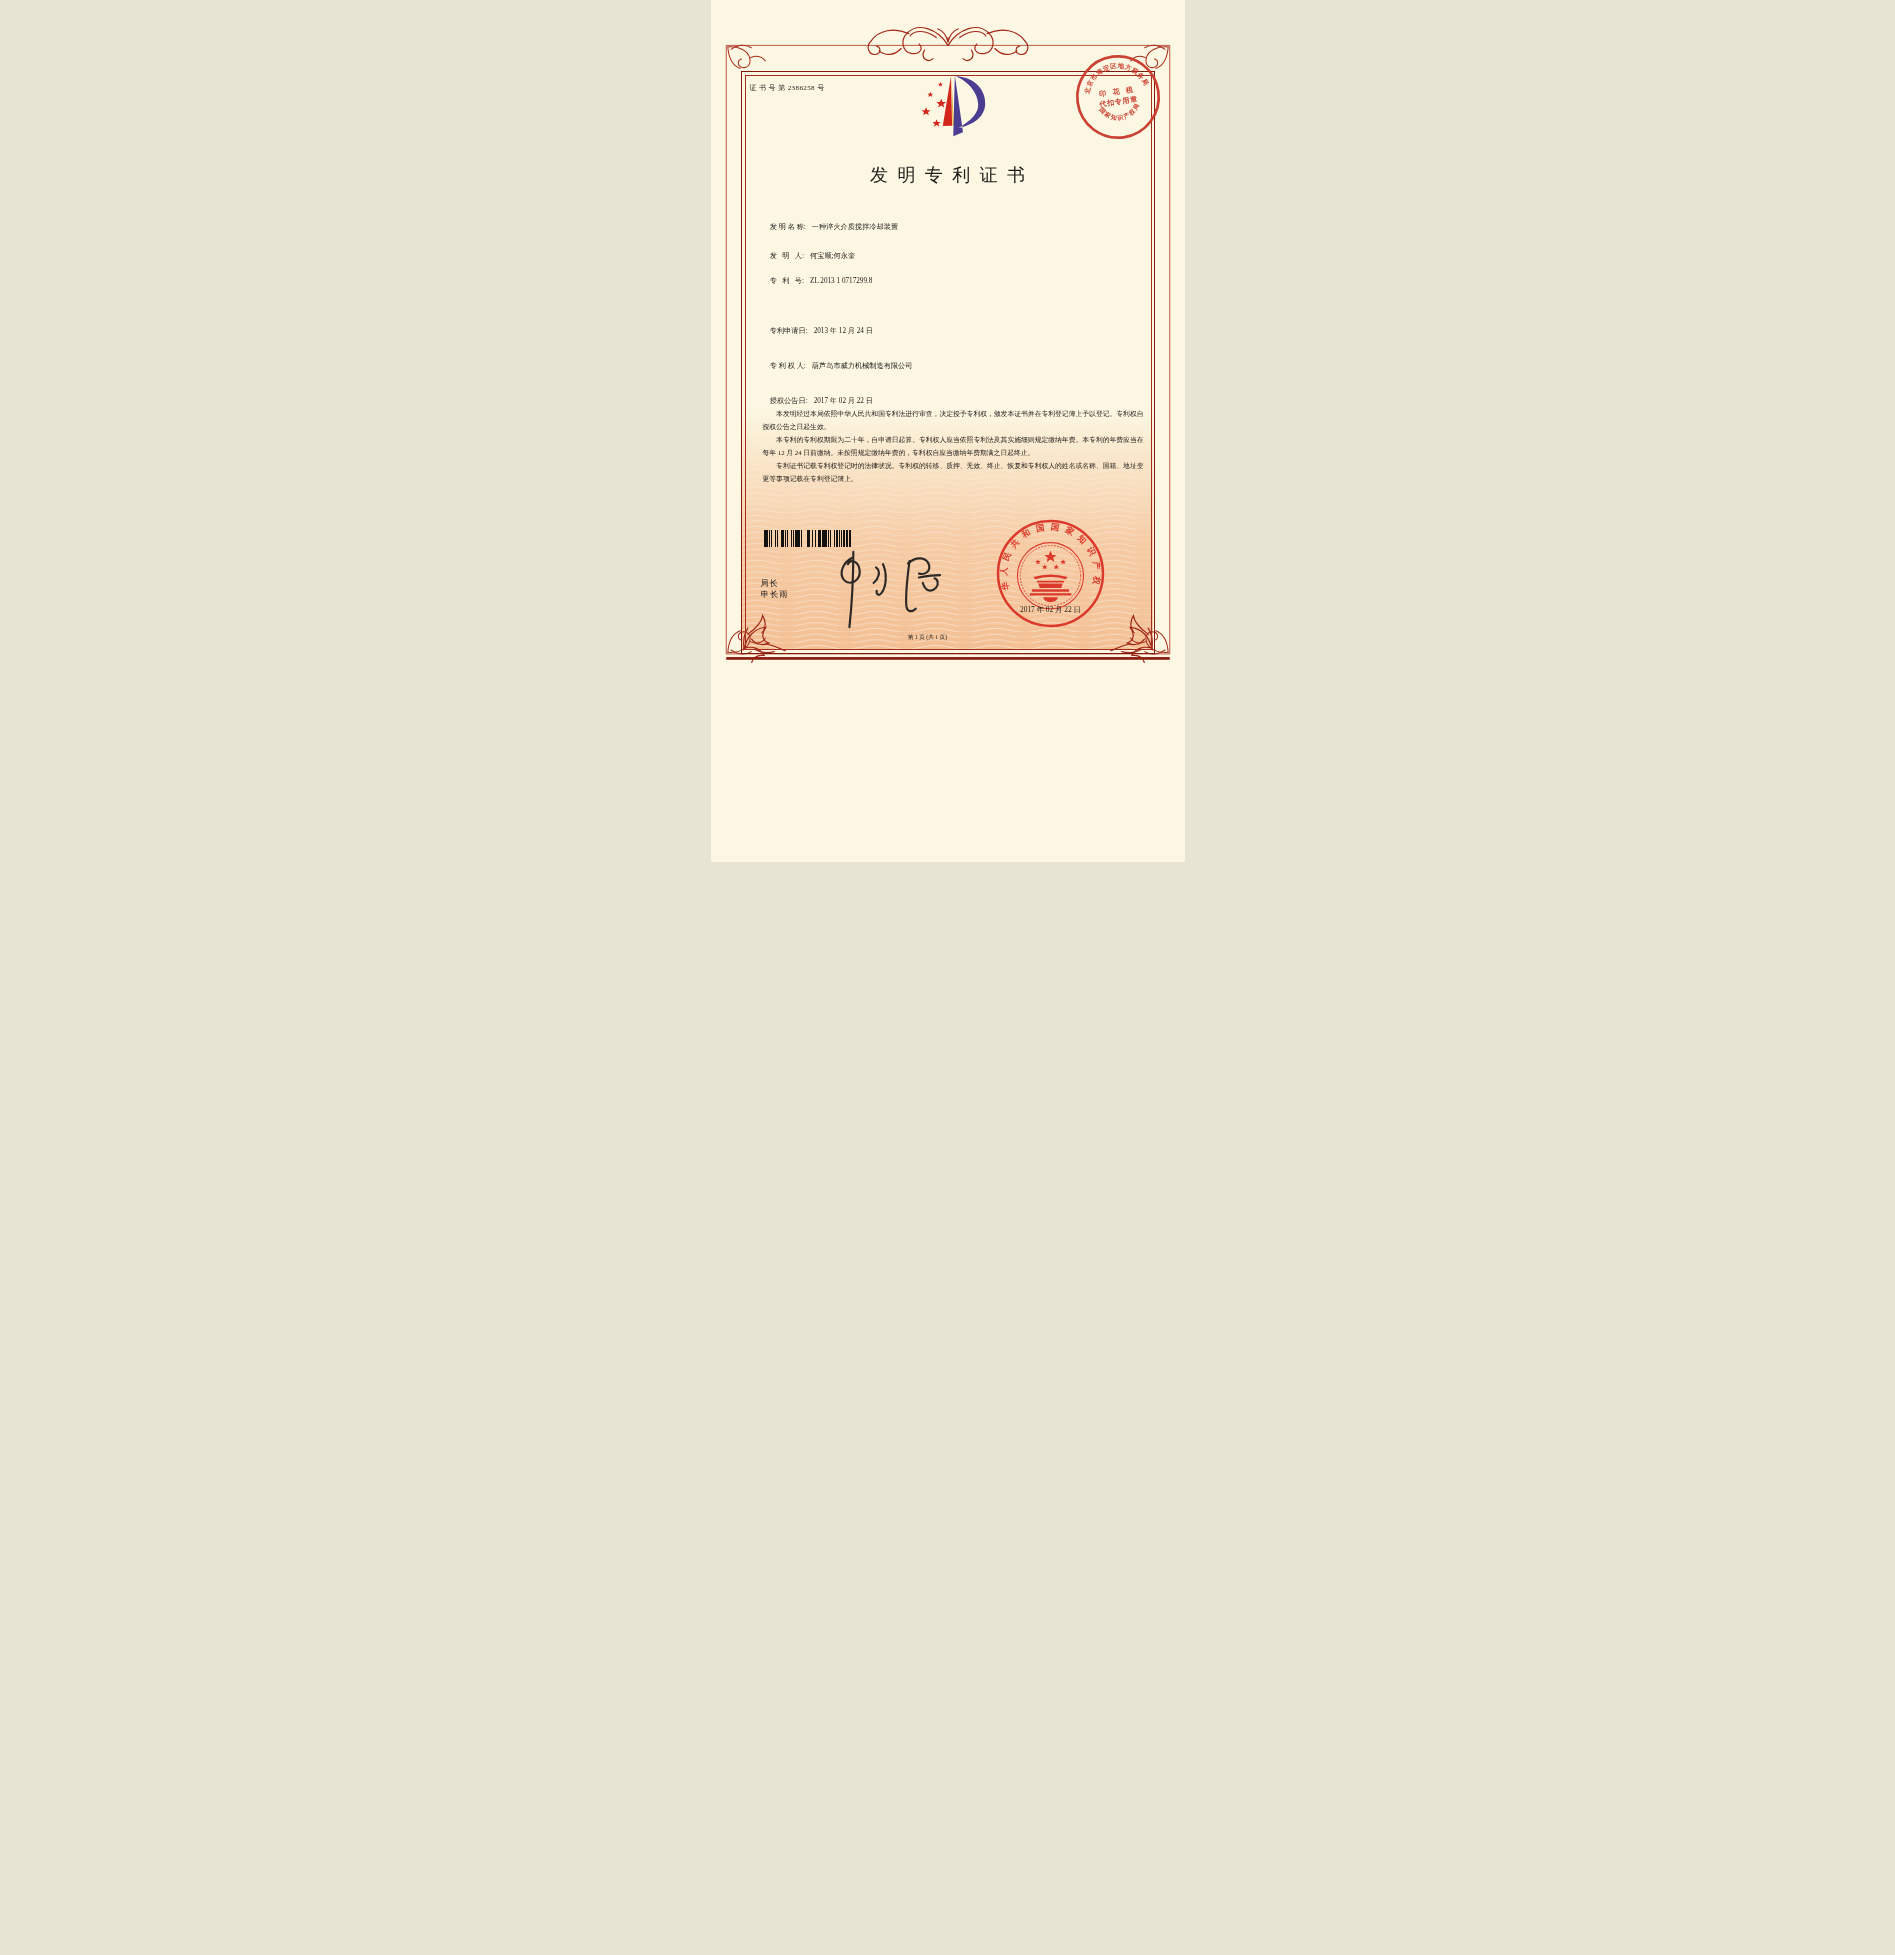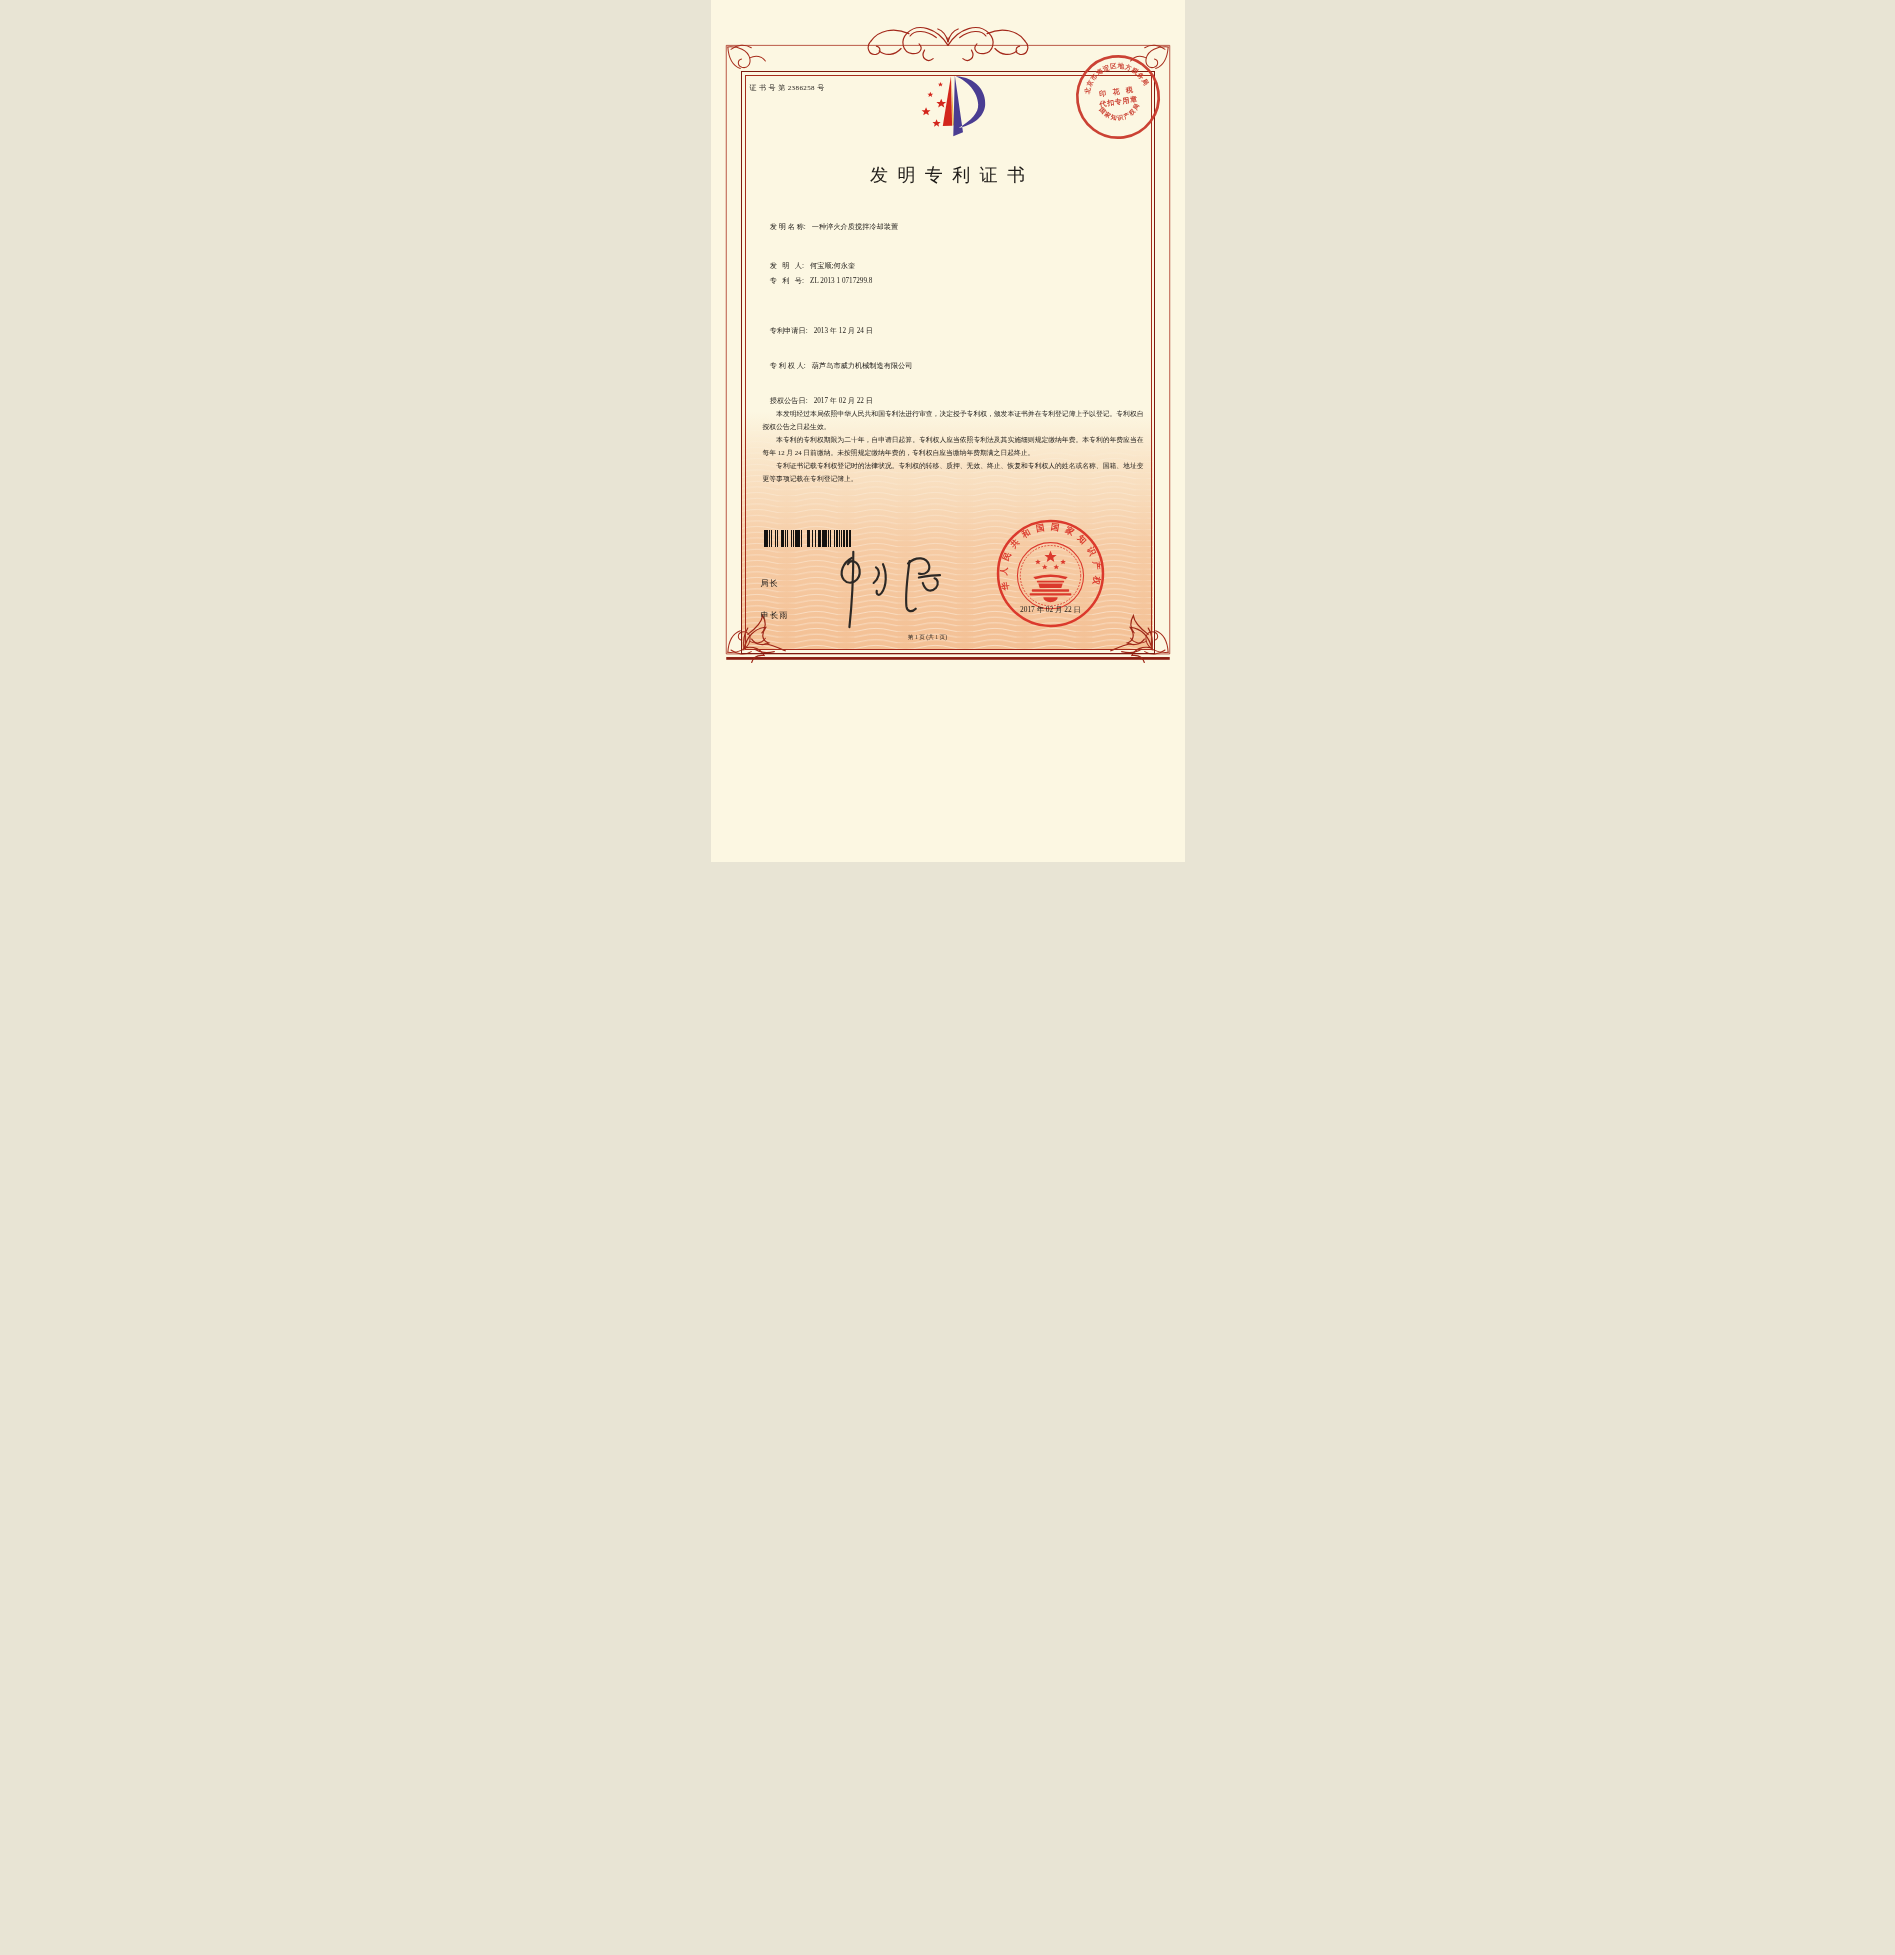--- a/index.html
+++ b/index.html
@@ -15,21 +15,21 @@
   .z3{z-index:3;}
   .cert-no{left:39px;top:83px;font-size:7px;letter-spacing:0.4px;white-space:pre;}
   .title{left:0;top:163px;width:474px;text-align:center;font-size:18px;font-weight:normal;
          letter-spacing:9.4px;text-indent:9.4px;white-space:pre;}
   .row{left:52px;width:391px;font-size:7.2px;white-space:pre;}
   .row .val{margin-left:6px;}
   .paras{left:52px;top:407px;width:381px;}
   .paras p{margin:0;font-size:6.8px;line-height:13px;text-indent:2em;text-align:justify;}
   .barcode{left:53px;top:530px;width:119px;height:17px;}
   .director-label{left:50px;top:568px;font-size:8.2px;letter-spacing:0.8px;margin-top:10px;}
-  .director-name{left:50px;top:589px;font-size:8.2px;letter-spacing:1.2px;margin-top:21px;}
+  .director-name{left:50px;top:589px;font-size:8.2px;letter-spacing:1.2px;}
   #signature{left:115px;top:547px;width:121px;height:86px;z-index:4;}
   #stamp{left:362px;top:52px;width:90px;height:90px;z-index:4;opacity:.95;}
   #seal{left:282px;top:516px;width:115px;height:115px;z-index:4;opacity:.96;}
   .seal-date{left:291px;top:605px;width:98px;text-align:center;font-size:7.4px;z-index:5;white-space:pre;}
   .footer{left:0;top:634px;width:434px;text-align:center;font-size:5.7px;z-index:3;white-space:pre;}
   svg text{font-family:"Liberation Serif","DejaVu Serif",serif;}
 </style>
 </head>
 <body>
 
@@ -138,21 +138,21 @@
       <text x="0" y="-8" text-anchor="middle" font-size="18" font-weight="bold" letter-spacing="6">印 花 税</text>
       <text x="0" y="18" text-anchor="middle" font-size="18" font-weight="bold" letter-spacing="2">代扣专用章</text>
     </g>
   </svg>
 
   <div class="abs z3 title">发明专利证书</div>
 
   <div class="abs z3 row" style="top:214px">
     <span>发 明 名 称:</span><span class="val">一种淬火介质搅拌冷却装置</span>
   </div>
-  <div class="abs z3 row" style="top:253px">
+  <div class="abs z3 row" style="top:243px">
     <span>发   明   人:</span><span class="val">何宝顺;何永奎</span>
   </div>
   <div class="abs z3 row" style="top:268px">
     <span>专   利   号:</span><span class="val">ZL 2013 1 0717299.8</span>
   </div>
   <div class="abs z3 row" style="top:318px">
     <span>专利申请日:</span><span class="val">2013 年 12 月 24 日</span>
   </div>
   <div class="abs z3 row" style="top:353px">
     <span>专 利 权 人:</span><span class="val">葫芦岛市威力机械制造有限公司</span>

